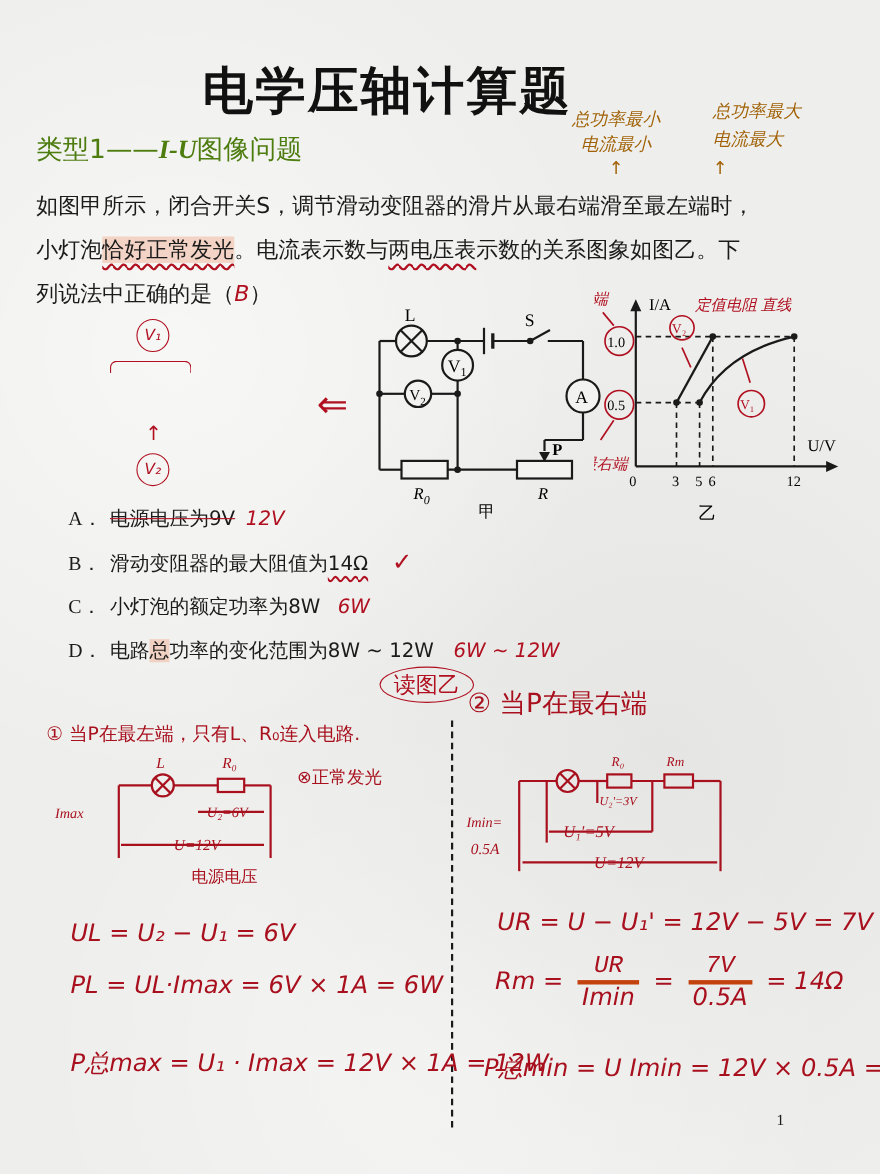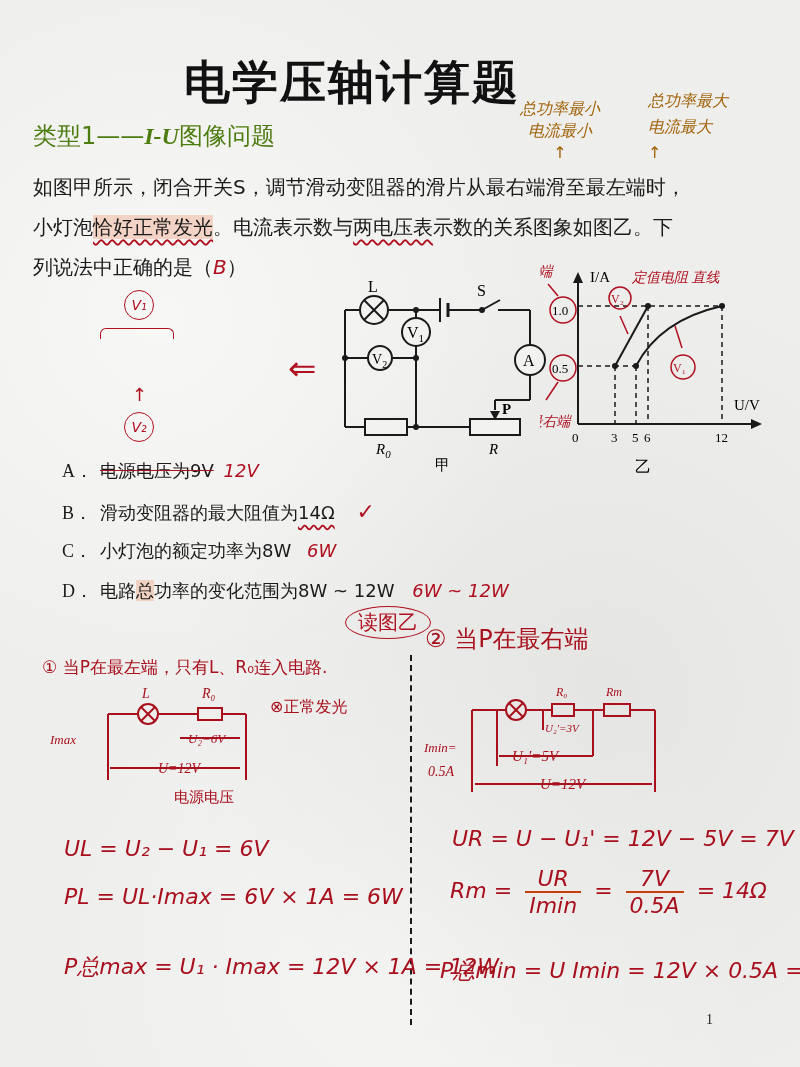--- a/index.html
+++ b/index.html
@@ -23,21 +23,21 @@
     .prob { left: 33px; font-size: 20px; color: #1b1b1b; white-space: nowrap; }
     .hand { color: #b01020; font-family: "DejaVu Sans", sans-serif; font-style: italic; }
     .wavy { text-decoration: underline wavy #b01020; text-underline-offset: 5px; }
     .hl { background: rgba(240,170,140,0.45); }
     .opt { left: 62px; font-size: 18px; white-space: nowrap; color: #1b1b1b; }
     .opt .lbl { font-family: "Liberation Serif", serif; display: inline-block; width: 38px; }
     .red-note { color: #a16207; font-size: 16px; font-style: italic; white-space: nowrap; }
     .eq { color: #a8101e; font-size: 22px; white-space: nowrap; font-style: italic; font-family: "DejaVu Sans", sans-serif; }
     .frac { display: inline-block; vertical-align: middle; text-align: center; margin: 0 6px; }
     .frac span { display: block; padding: 0 4px; }
-    .frac .num { border-bottom: 2px solid #c2410c; }
+    .frac .num { border-bottom: 4px solid #c2410c; font-family: Liberation Mono, monospace; }
     .pageno { left: 706px; top: 1012px; font-size: 14px; font-family: "Liberation Serif", serif; }
     svg text { font-family: "Liberation Serif", serif; }
   </style>
 </head>
 <body>
 
 <div class="abs title">电学压轴计算题</div>
 
 <div class="abs type-title">
   <span>类型1——</span><i>I-U</i><span>图像问题</span>

